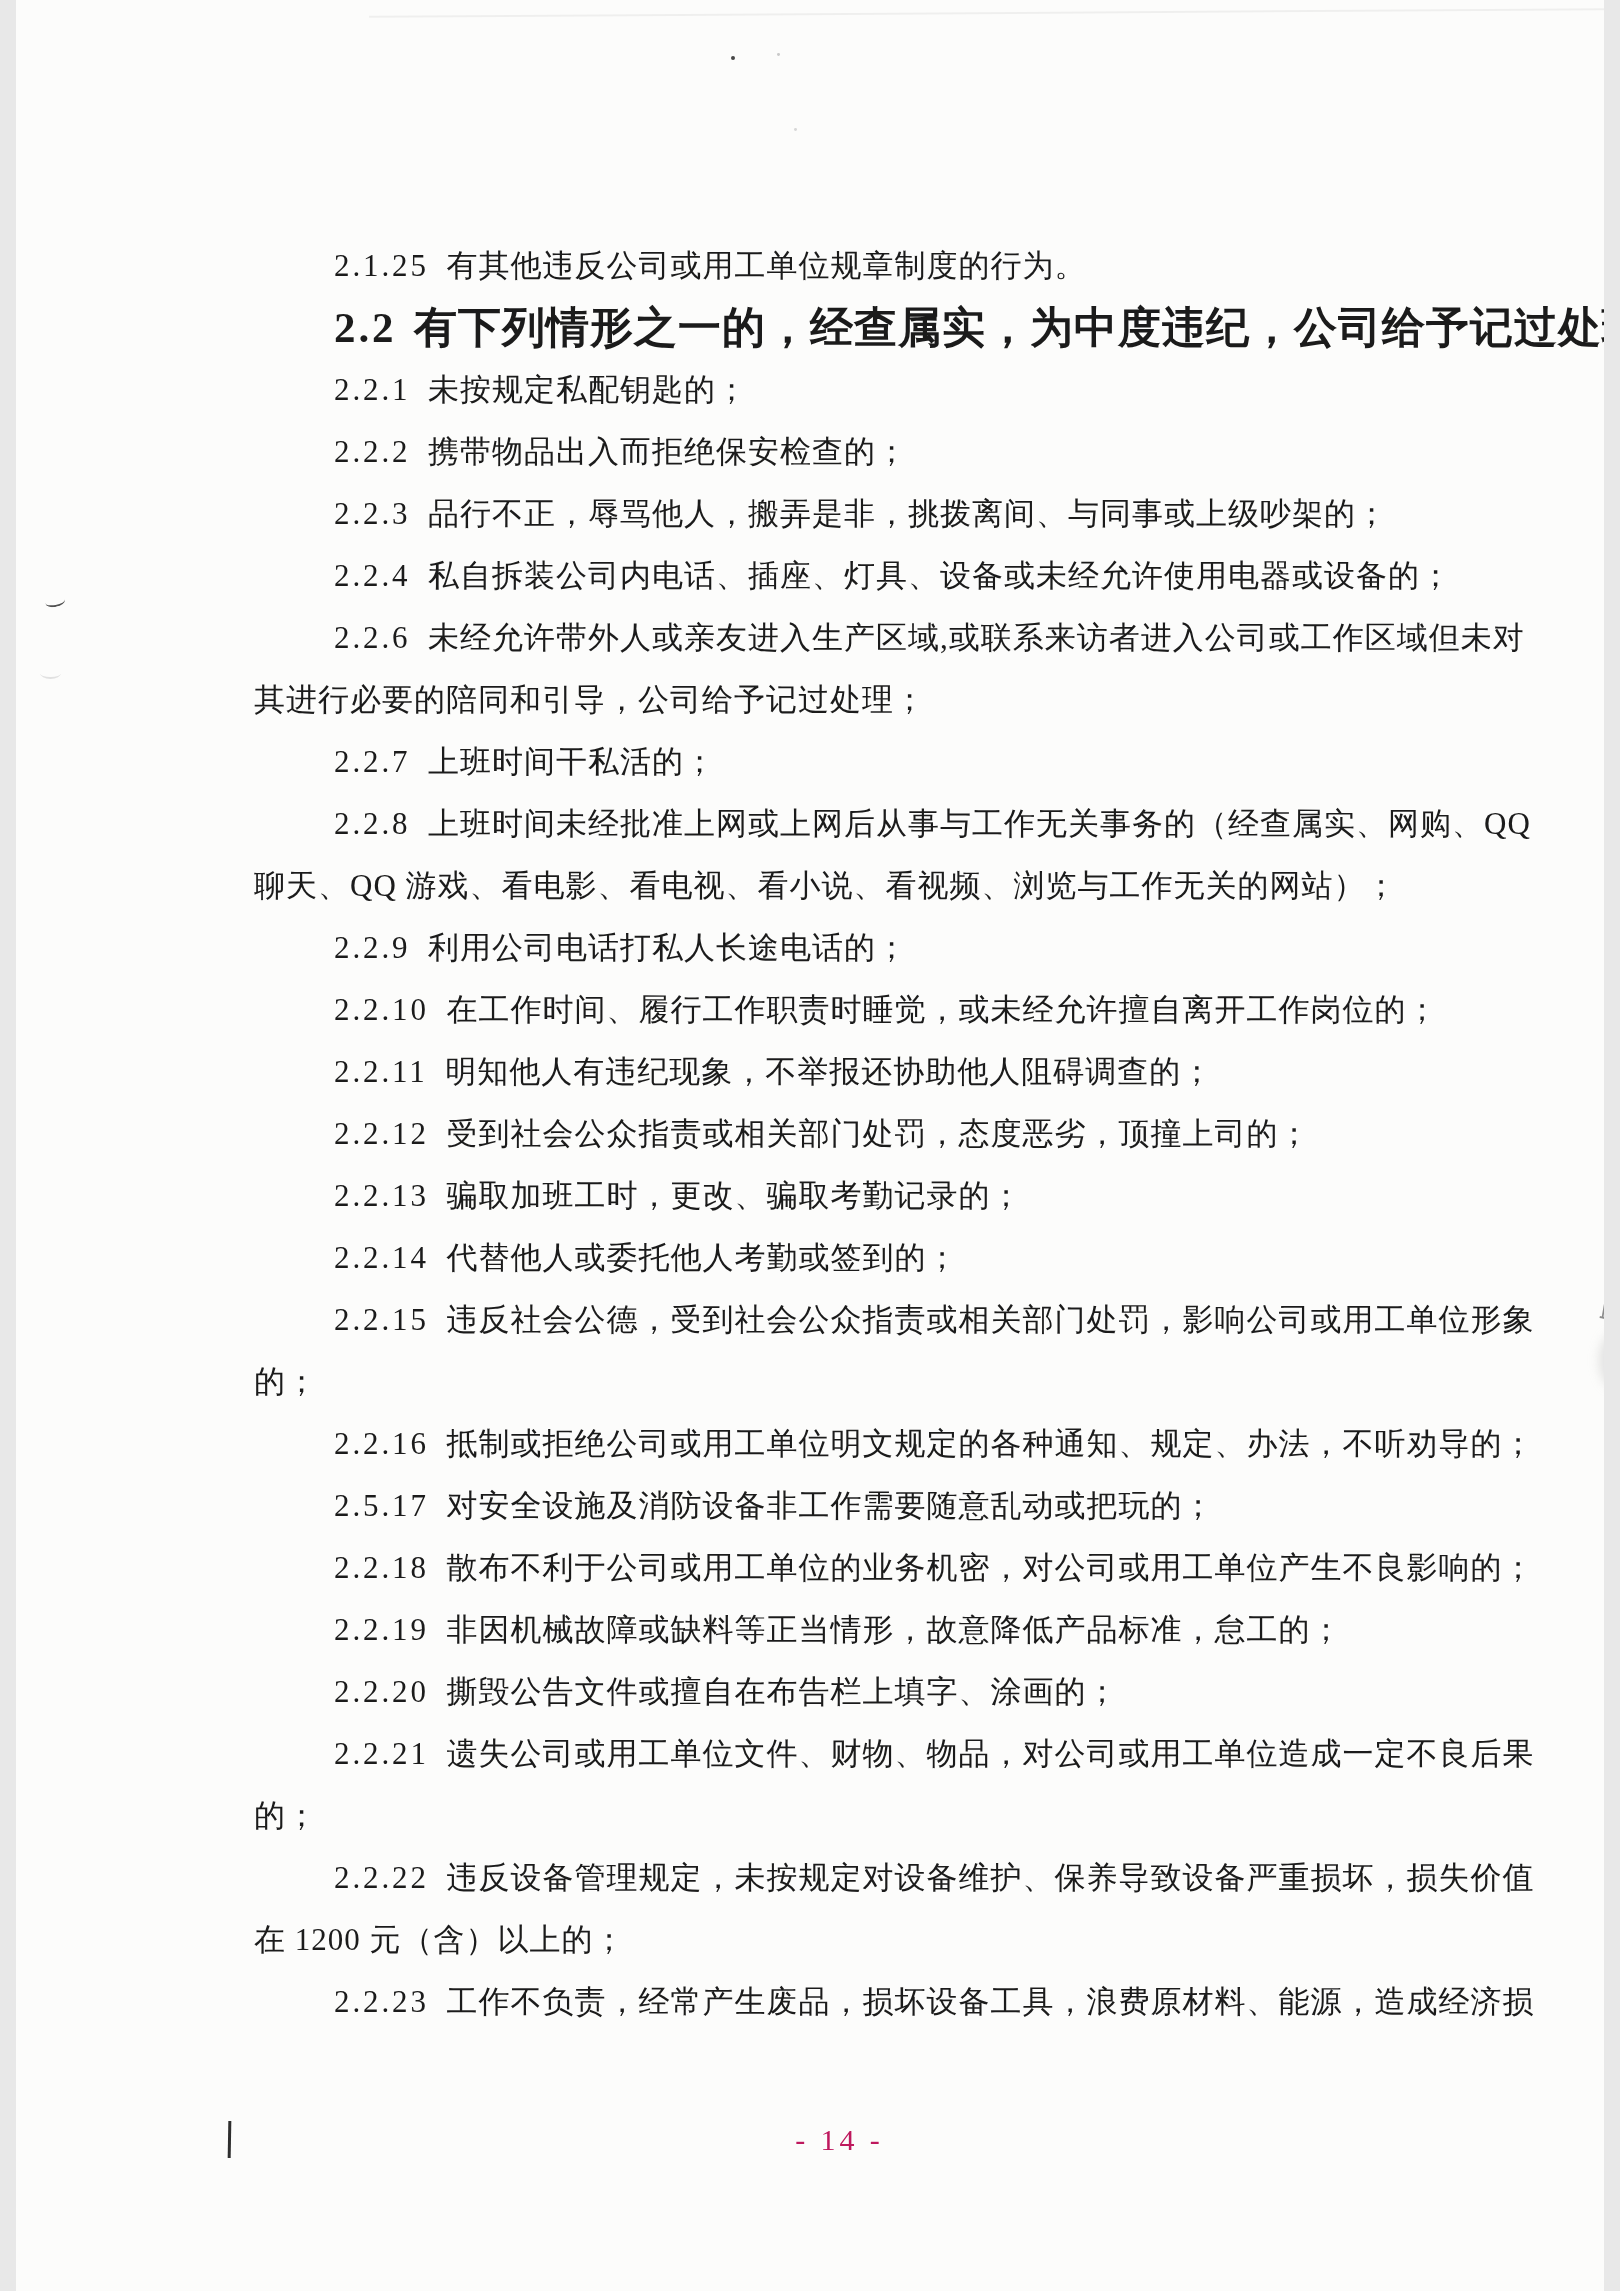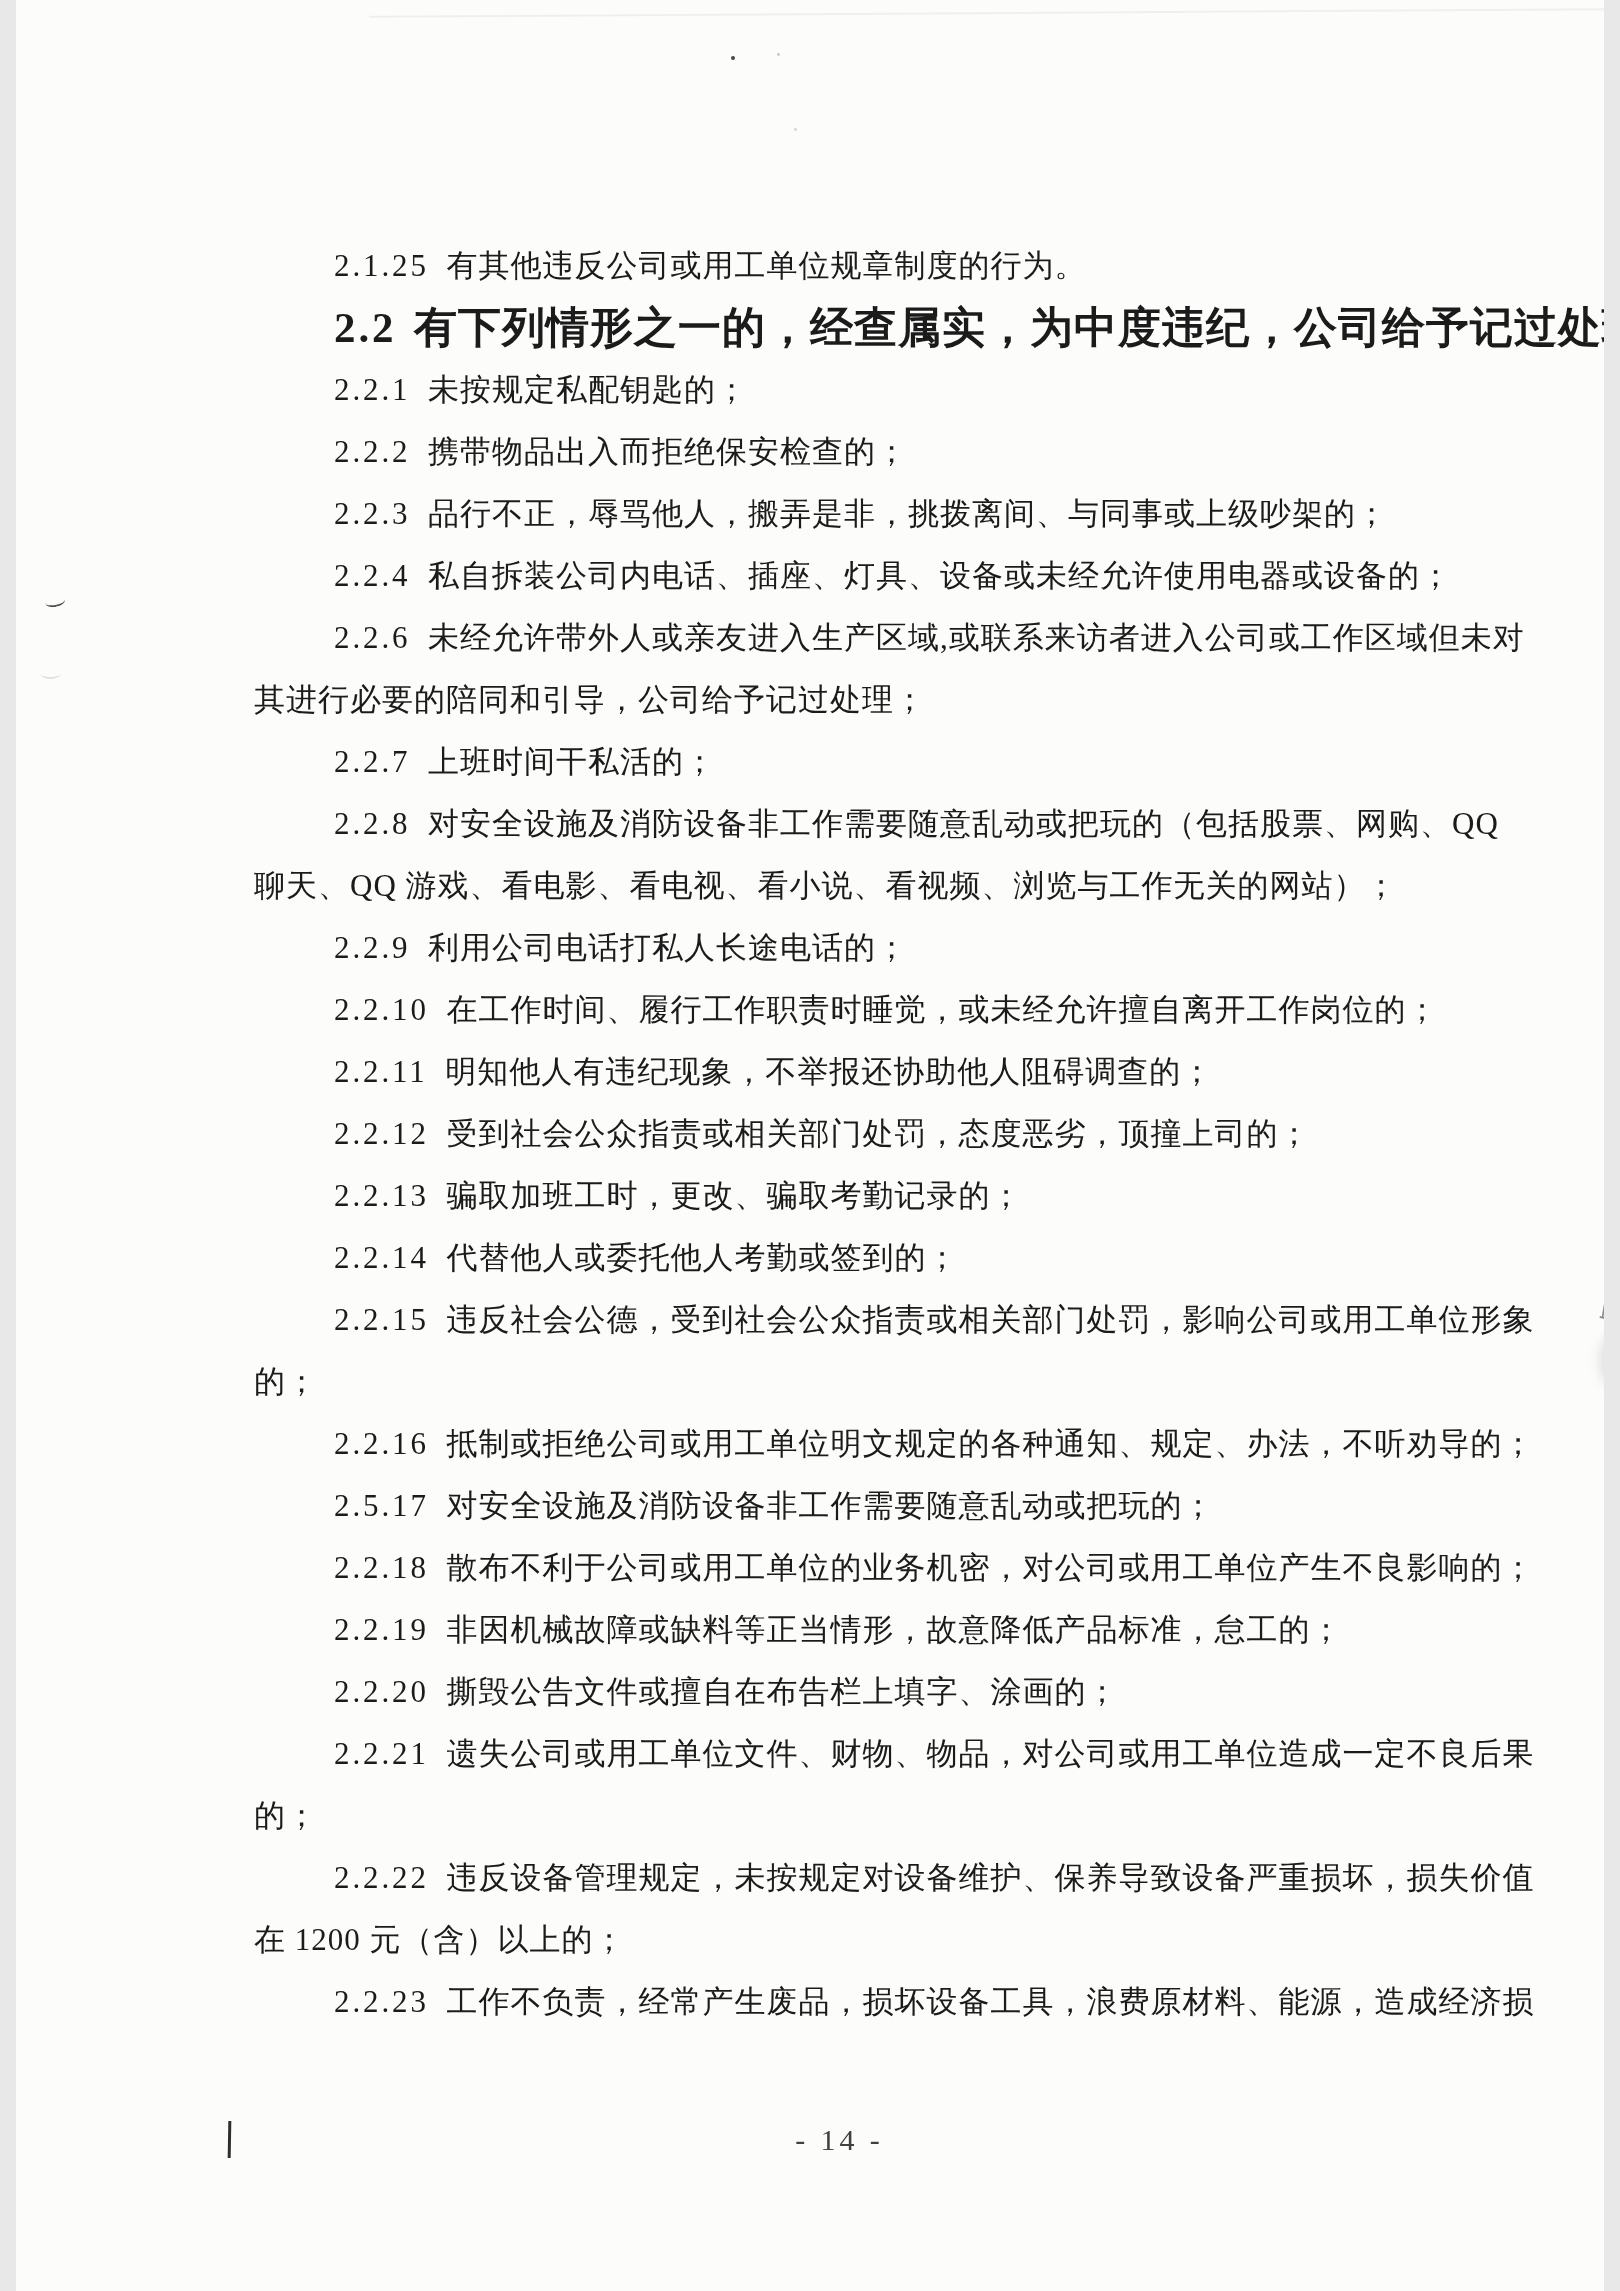--- a/index.html
+++ b/index.html
@@ -25,21 +25,21 @@
     white-space:nowrap;
     color:#1b1b1b;
   }
   .line.first { padding-left:80px; }
   .clause.bold .line { font-weight:bold; font-size:43px; }
   .num { letter-spacing:2.9px; margin-right:17.6px; }
   .page-number {
     position:absolute; left:745px; top:2120px;
     width:157px; text-align:center;
     font-size:30px; letter-spacing:3.9px; line-height:39px;
-    color:#404040;
+    color:#be185d;
   }
   
   .hw-mark { position:absolute; color:#8a8a8a; font-family:"DejaVu Sans", sans-serif; }
   .hw-1 { left:1602px; top:1094px; font-size:19.6px; transform:rotate(18deg); color:#9d9d9d; }
   .hw-2 { left:1590px; top:1202px; font-size:25.5px; transform:rotate(100deg); color:#8c8c8c; }
   .hw-3 { left:1588px; top:1247px; font-size:29px; transform:rotate(94deg); color:#7f7f7f; }
   .hw-4 { left:1584px; top:1292px; font-size:26.5px; transform:rotate(100deg); color:#8c8c8c; }
   .edge-shadow {
     position:absolute; left:1611px; top:1396px;
     width:2.9px; height:900px;
@@ -103,21 +103,21 @@
         <div class="line first"><span class="num">2.2.4</span><span>私自拆装公司内电话、插座、灯具、设备或未经允许使用电器或设备的；</span></div>
       </div>
       <div class="clause">
         <div class="line first"><span class="num">2.2.6</span><span>未经允许带外人或亲友进入生产区域,或联系来访者进入公司或工作区域但未对</span></div>
         <div class="line"><span>其进行必要的陪同和引导，公司给予记过处理；</span></div>
       </div>
       <div class="clause">
         <div class="line first"><span class="num">2.2.7</span><span>上班时间干私活的；</span></div>
       </div>
       <div class="clause">
-        <div class="line first"><span class="num">2.2.8</span><span>对安全设施及消防设备非工作需要随意乱动或把玩的（包括股票、网购、QQ</span></div>
+        <div class="line first"><span class="num">2.2.8</span><span>上班时间未经批准上网或上网后从事与工作无关事务的（经查属实、网购、QQ</span></div>
         <div class="line"><span>聊天、QQ 游戏、看电影、看电视、看小说、看视频、浏览与工作无关的网站）；</span></div>
       </div>
       <div class="clause">
         <div class="line first"><span class="num">2.2.9</span><span>利用公司电话打私人长途电话的；</span></div>
       </div>
       <div class="clause">
         <div class="line first"><span class="num">2.2.10</span><span>在工作时间、履行工作职责时睡觉，或未经允许擅自离开工作岗位的；</span></div>
       </div>
       <div class="clause">
         <div class="line first"><span class="num">2.2.11</span><span>明知他人有违纪现象，不举报还协助他人阻碍调查的；</span></div>

